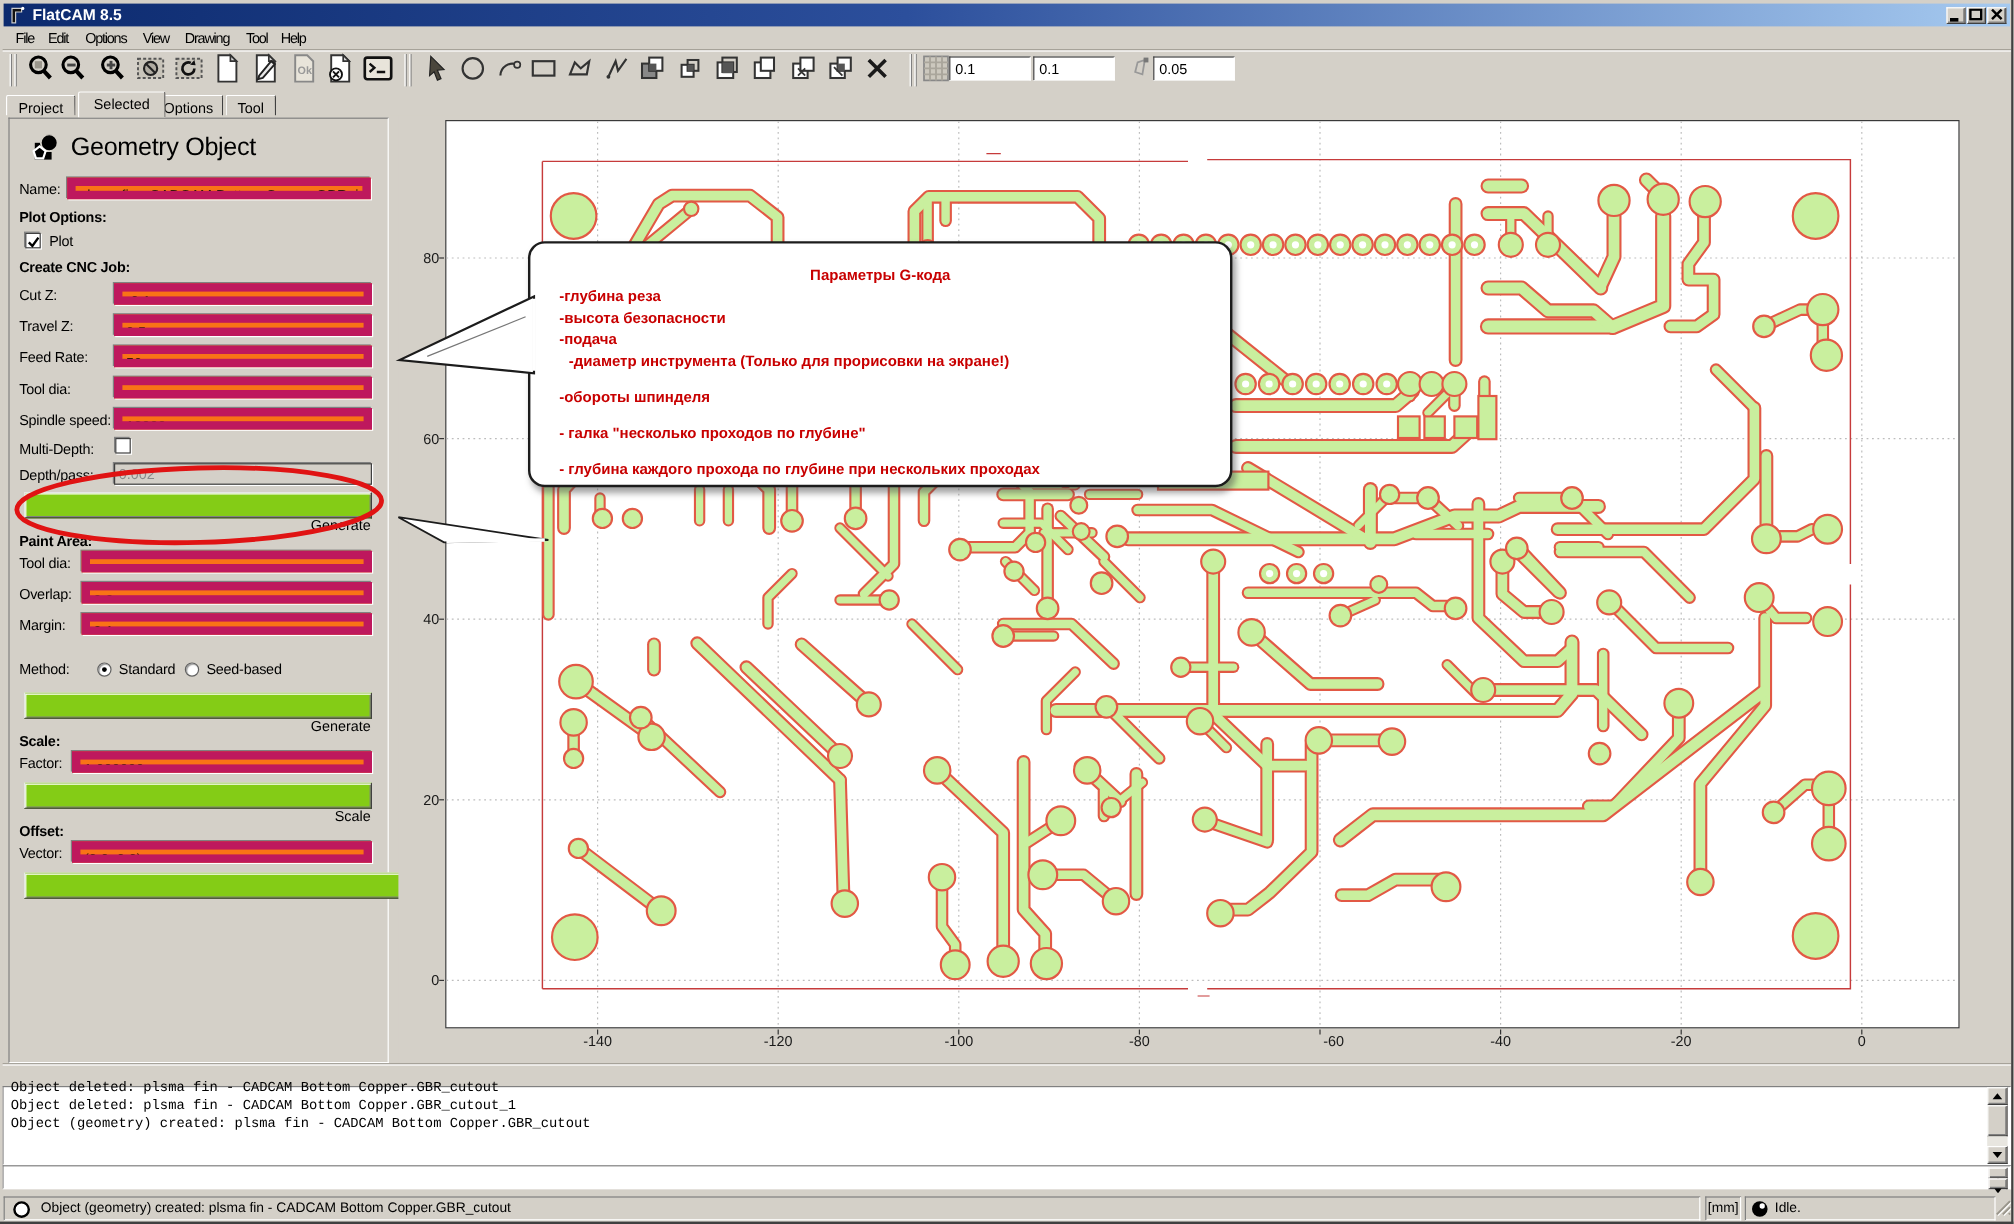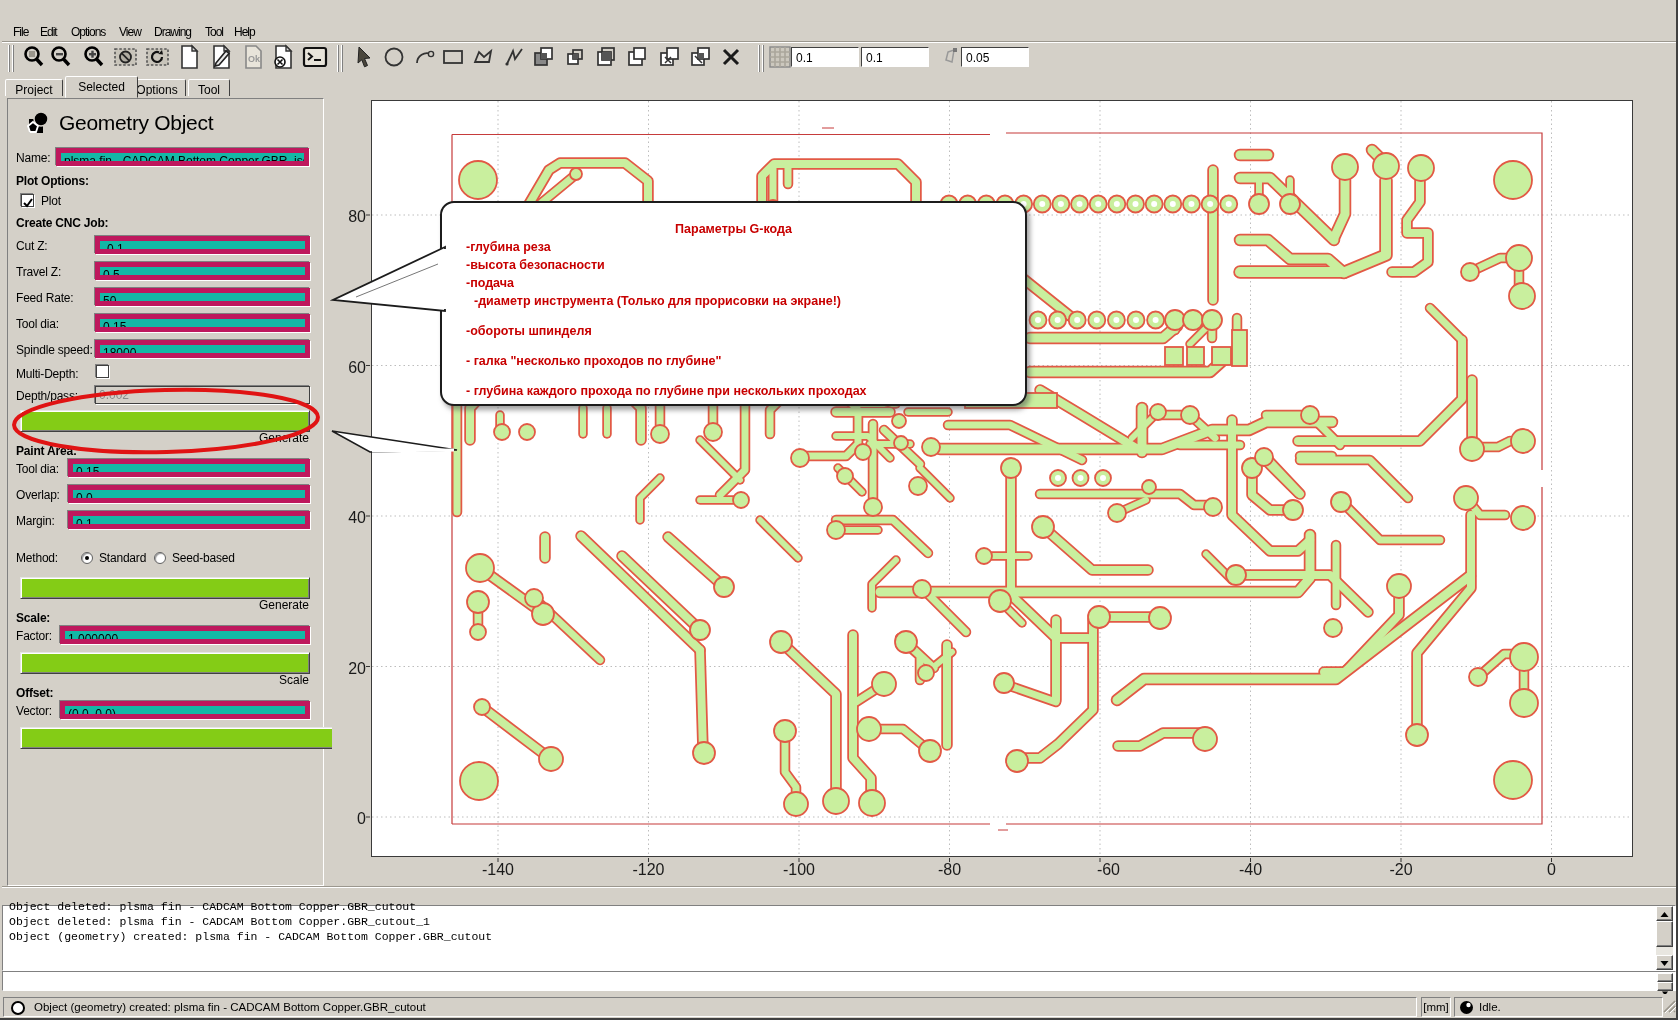--- a/index.html
+++ b/index.html
@@ -23,52 +23,68 @@
  border-color:#404040 #fff #fff #404040;font-size:12px;padding:3px 0 0 4px;color:#000}
 
 .tab{position:absolute;height:20px;background:#d4d0c8;border:1px solid;border-color:#fff #404040 transparent #fff;
  border-radius:2px 2px 0 0;font-size:12px;text-align:center;padding-top:3px;color:#000}
 
 #panel{left:2px;top:96px;width:330px;height:793px;background:#d4d0c8}
 #panel .inner{position:absolute;left:5px;top:2px;width:317px;height:788px;background:#d4d0c8;
  border:1px solid;border-color:#808080 #fff #fff #808080}
 .lbl{position:absolute;font-size:12px;letter-spacing:-0.2px;color:#000;white-space:nowrap}
 .blbl{position:absolute;font-size:12px;letter-spacing:-0.2px;font-weight:bold;color:#000;white-space:nowrap}
-.field{position:absolute;background:#14b8a6;border:5px solid #be185d;box-shadow:-1px -1px 0 #808080,1px 1px 0 #fff;
+.field{position:absolute;background:#f97316;border:7px solid #be185d;box-shadow:-1px -1px 0 #808080,1px 1px 0 #fff;
  font-size:12px;padding:1px 0 0 3px;color:#000;height:18px;white-space:nowrap;overflow:hidden}
 .dfield{position:absolute;background:#d4d0c8;border:1px solid #404040;box-shadow:-1px -1px 0 #808080,1px 1px 0 #fff;
  font-size:12px;padding:1px 0 0 3px;color:#8a8a8a;height:18px;white-space:nowrap;overflow:hidden}
 .btn{position:absolute;background:#84cc16;border:1px solid;border-color:#e6e6e6 #404040 #404040 #e6e6e6;
  box-shadow:inset 1px 1px 0 #fff,inset -1px -1px 0 #808080;font-size:12px;text-align:right;padding-top:20px;color:#000;height:22px}
 .cb{position:absolute;width:13px;height:13px;background:#fff;border:1px solid #404040;box-shadow:-1px -1px 0 #808080,1px 1px 0 #fff}
 .radio{position:absolute;width:12px;height:12px;background:#fff;border:1px solid #606060;border-radius:50%;box-shadow:inset 1px 1px 1px #9a9a9a}
 .rdot{position:absolute;width:4px;height:4px;background:#000;border-radius:50%}
 
 #plotbg{left:332px;top:96px;width:1344px;height:793px;background:#d4d0c8}
 #axes{position:absolute;left:371px;top:100px;width:1262px;height:757px;background:#fff;border:1px solid #3a3a3a}
-.ticklbl{position:absolute;font-size:16px;color:#1a1a1a}
+.ticklbl{position:absolute;font-size:12px;color:#1a1a1a}
 
 .callout{position:absolute;background:#fff;border:2px solid #1c1c1c;border-radius:14px;
  box-shadow:3px 4px 5px rgba(70,70,70,.5)}
 .callout .t{position:absolute;color:#c80000;font-weight:bold;font-size:12.5px;white-space:nowrap}
 
 #shellhdr{left:2px;top:889px;width:1674px;height:16px;font-size:11.5px;color:#000}
 #console{left:2px;top:905px;width:1674px;height:66px;background:#fff;border:1px solid;border-color:#808080 #fff #fff #808080}
 .conline{position:absolute;font-family:"Liberation Mono",monospace;font-size:11.5px;color:#000;white-space:pre}
 #cinput{left:2px;top:971px;width:1674px;height:20px;background:#fff;border:1px solid;border-color:#808080 #fff #fff #808080}
 #statusbar{left:0;top:994px;width:1678px;height:26px;background:#d4d0c8}
 .spanel{position:absolute;top:3px;height:20px;border:1px solid;border-color:#808080 #fff #fff #808080;font-size:11.5px;color:#000;padding-top:3px}
 .sb{position:absolute;background:#d4d0c8;border:1px solid;border-color:#fff #404040 #404040 #fff;box-shadow:inset -1px -1px 0 #808080}
 </style></head><body>
 <div id="app">
 
 <div class="winedge" style="left:0;top:0;width:1678px;height:2px;background:#d4d0c8"></div>
 <div class="winedge" style="left:0;top:0;width:2px;height:1020px;background:#d4d0c8"></div>
 <div class="winedge" style="left:0;top:1018px;width:1678px;height:2px;background:#404040"></div>
 <div class="winedge" style="left:1676px;top:0;width:2px;height:1020px;background:#404040"></div>
+<div id="titlebar" class="abs">
+<svg class="abs" style="left:4px;top:1px" width="17" height="17">
+        <path d="M3 15 V3 h8 v3 h-5 v9 z" fill="#111" stroke="#cccccc" stroke-width="1"></path>
+        <circle cx="12" cy="3" r="1.3" fill="#fff"></circle>
+      </svg>
+<span class="ttl">FlatCAM 8.5</span>
+<div class="tbtn" style="left:1619px"><svg width="14" height="12">
+          <rect x="2" y="8" width="7" height="3" fill="#000"></rect>
+        </svg></div>
+<div class="tbtn" style="left:1636px"><svg width="14" height="12">
+          <rect x="2" y="1" width="9" height="8" fill="none" stroke="#000" stroke-width="2"></rect>
+        </svg></div>
+<div class="tbtn" style="left:1653px"><svg width="14" height="12">
+          <path d="M3 1 L11 9 M11 1 L3 9" stroke="#000" stroke-width="2"></path>
+        </svg></div>
+</div>
 <div id="menubar" class="abs">
 <span style="left:11px">File</span>
 <span style="left:38px">Edit</span>
 <span style="left:69px">Options</span>
 <span style="left:117px">View</span>
 <span style="left:152px">Drawing</span>
 <span style="left:203px">Tool</span>
 <span style="left:232px">Help</span>
 </div>
 <div class="abs mline" style="top:41px"></div>

